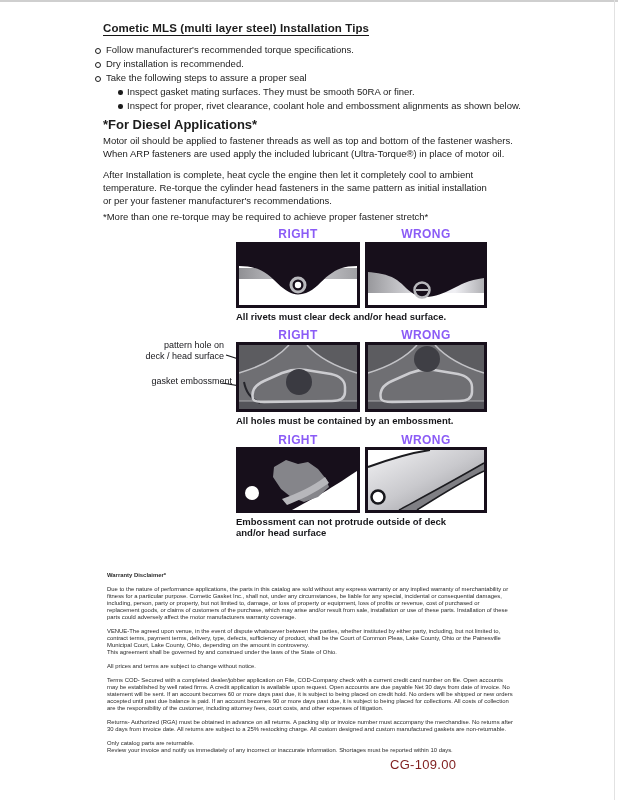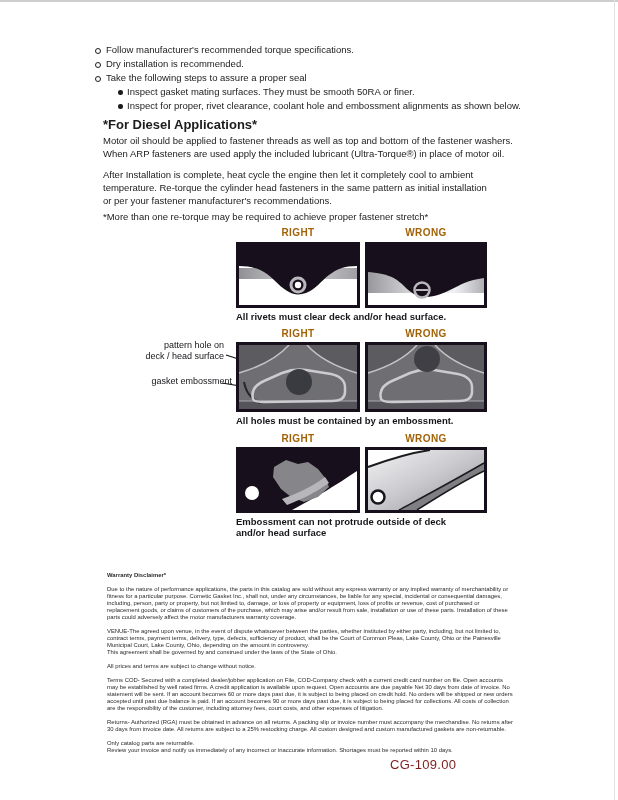--- a/index.html
+++ b/index.html
@@ -16,40 +16,41 @@
   .tips{position:absolute;left:95px;top:43px;width:470px;font-size:9.5px;line-height:14px;font-weight:500;}
   .bullet{position:relative;padding-left:11px;}
   .bullet .mk{position:absolute;left:0;top:4.5px;width:4px;height:4px;border:1px solid #1c1c1c;border-radius:50%;}
   .subbullet{position:relative;margin-left:23px;padding-left:9px;}
   .subbullet .mk{position:absolute;left:0;top:5px;width:4.5px;height:4.5px;background:#1c1c1c;border-radius:50%;}
 
   .diesel-head{position:absolute;left:103px;top:117px;font-size:13px;font-weight:bold;}
   .para{position:absolute;left:103px;width:462px;font-size:9.5px;line-height:13px;font-weight:500;white-space:pre-line;}
   .p1{top:134px;} .p2{top:168px;} .p3{top:210px;}
 
-  .dg-label{position:absolute;font-size:10px;font-weight:600;letter-spacing:.4px;text-align:center;color:#a16207;}
+  .dg-label{position:absolute;font-size:12px;font-weight:600;letter-spacing:.4px;text-align:center;color:#8b5cf6;}
   .panel{position:absolute;}
   .caption{position:absolute;font-size:9.5px;font-weight:bold;white-space:pre-line;line-height:11px;color:#17171b;}
 
   .callout{position:absolute;font-size:9px;line-height:10.5px;font-weight:500;text-align:right;white-space:pre-line;color:#17171b;}
   .leader-svg{position:absolute;left:140px;top:338px;}
 
   .legal{position:absolute;left:107px;top:572px;width:406px;font-size:5.9px;line-height:7px;color:#2a2a2a;}
   .legal .lg-head{font-weight:bold;margin-bottom:7px;}
   .legal p{margin:0 0 7px 0;white-space:pre-line;}
 
   .footer-code{position:absolute;left:390px;top:757px;font-size:13px;font-weight:500;letter-spacing:.3px;color:#7f1d1d;}
 </style>
 </head>
 <body>
 
 <div class="page">
   <div class="scan-edge-top"></div>
   <div class="scan-edge-right"></div>
 
+  <div class="title"><span>Cometic MLS (multi layer steel) Installation Tips</span></div>
 
   <div class="tips">
     <div class="bullet"><span class="mk"></span><span>Follow manufacturer's recommended torque specifications.</span></div>
     <div class="bullet"><span class="mk"></span><span>Dry installation is recommended.</span></div>
     <div class="bullet"><span class="mk"></span><span>Take the following steps to assure a proper seal</span></div>
     <div class="subbullet"><span class="mk"></span><span>Inspect gasket mating surfaces.  They must be smooth 50RA or finer.</span></div>
     <div class="subbullet"><span class="mk"></span><span>Inspect for proper, rivet clearance, coolant hole and embossment alignments as shown below.</span></div>
   </div>
 
   <div class="diesel-head">*For Diesel Applications*</div>

